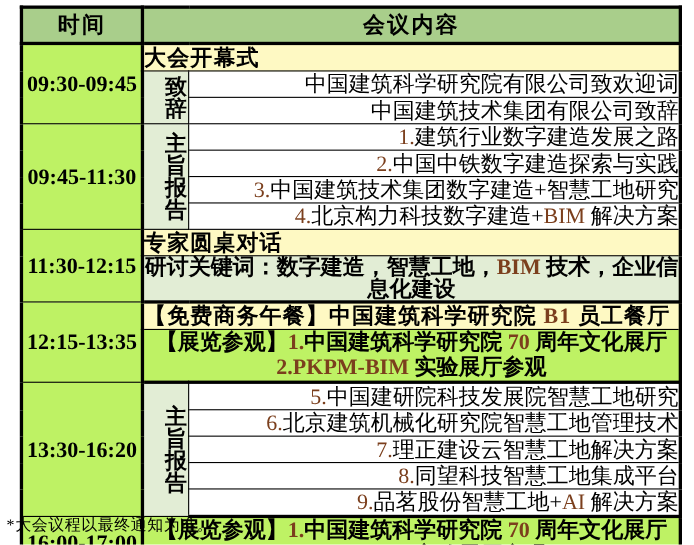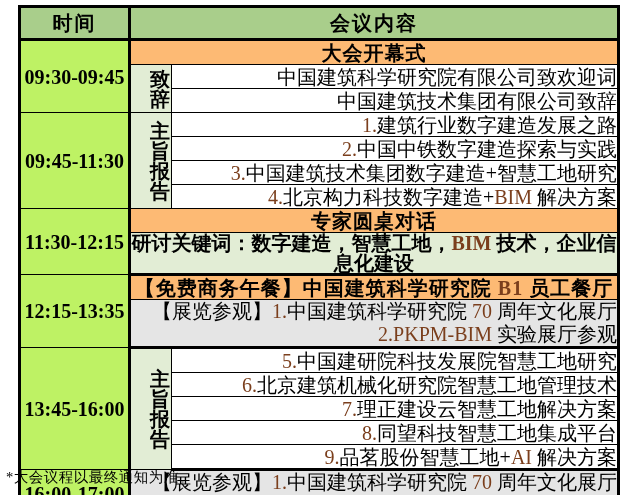--- a/index.html
+++ b/index.html
@@ -52,22 +52,22 @@
   }
   .timecell {
     text-align: center;
     font-weight: bold;
     font-size: 14.5px;
     letter-spacing: 0px;
     background: #bef264;
     white-space: nowrap;
   }
   .sect {
-    background: #fdba74;
-    text-align: center;
+    background: #fef9c3;
+    text-align: left;
     font-weight: bold;
     height: 23px;
     letter-spacing: 1px;
   }
   .rolecell {
     background: #e2edd5;
     text-align: right;
     font-weight: bold;
     width: 42px;
     line-height: 1.75;
@@ -79,23 +79,23 @@
     height: 23px;
     text-align: right;
   }
   .kw {
     background: #e2edd5;
     text-align: center;
     font-weight: bold;
     height: 23px;
   }
   .block {
-    background: #e5e5e5;
-    text-align: right;
-    font-weight: normal;
+    background: #bef264;
+    text-align: center;
+    font-weight: bold;
     padding: 1px 0;
   }
   .block .ln { display: block; height: 23px; line-height: 23px; }
   .footnote {
     position: absolute;
     left: 6px;
     top: 463px;
     font-size: 14.5px;
     letter-spacing: 0.5px;
   }
@@ -158,21 +158,21 @@
         <td class="sect outer-right" colspan="2">【免费商务午餐】中国建筑科学研究院 <span style="color:#7b3f1d">B1</span> 员工餐厅</td>
       </tr>
       <tr>
         <td class="block outer-right thickb" colspan="2">
           <span class="ln">【展览参观】<span style="color:#7b3f1d">1.</span>中国建筑科学研究院 <span style="color:#7b3f1d">70</span> 周年文化展厅</span>
           <span class="ln"><span style="color:#7b3f1d">2.PKPM-BIM</span> 实验展厅参观</span>
         </td>
       </tr>
 
       <tr>
-        <td class="timecell outer-left thickr" rowspan="5">13:45-16:00</td>
+        <td class="timecell outer-left thickr" rowspan="5">13:30-16:20</td>
         <td class="rolecell" rowspan="5"><span>主旨</span><br><span>报告</span></td>
         <td class="item outer-right"><span style="color:#7b3f1d">5.</span>中国建研院科技发展院智慧工地研究</td>
       </tr>
       <tr>
         <td class="item outer-right"><span style="color:#7b3f1d">6.</span>北京建筑机械化研究院智慧工地管理技术</td>
       </tr>
       <tr>
         <td class="item outer-right"><span style="color:#7b3f1d">7.</span>理正建设云智慧工地解决方案</td>
       </tr>
       <tr>

